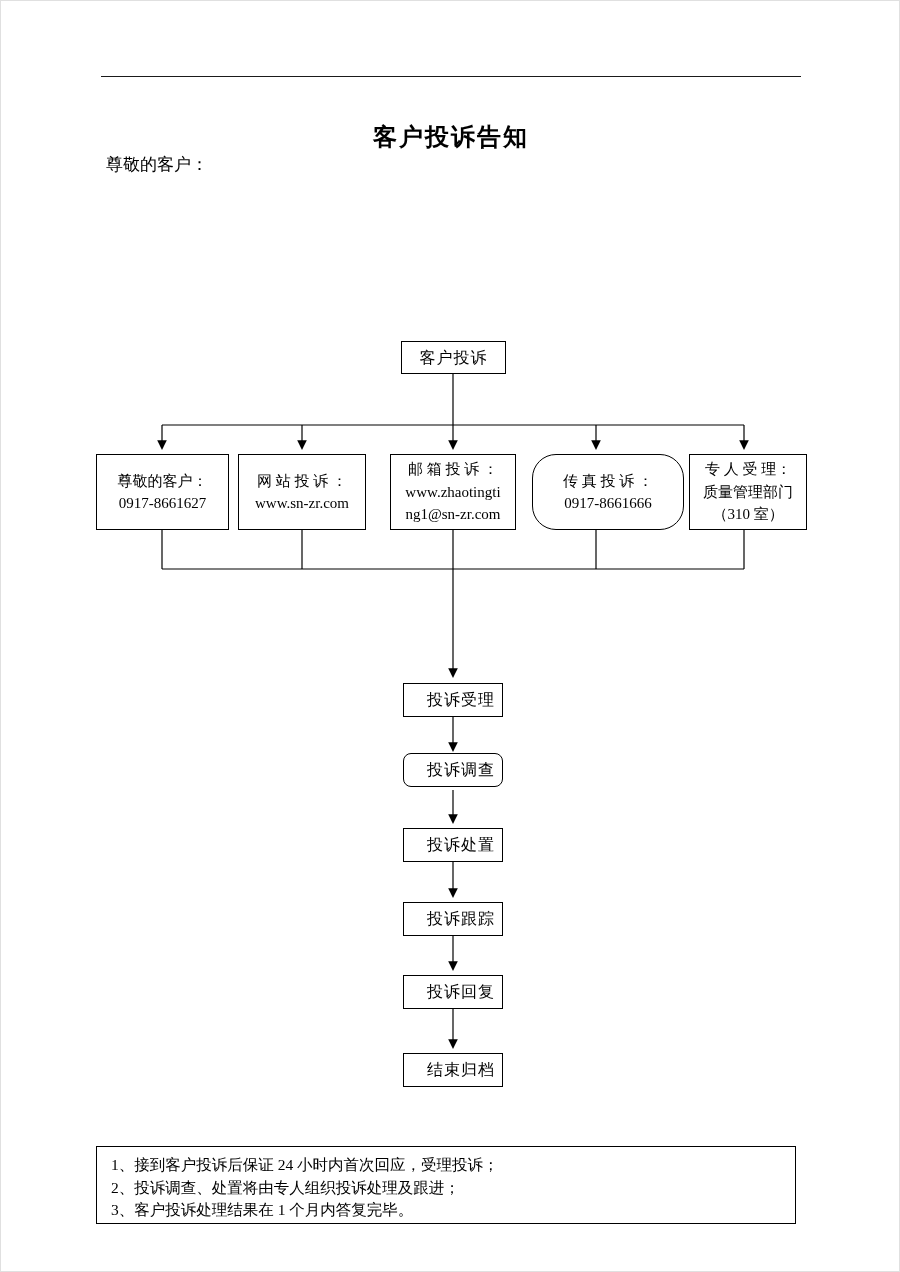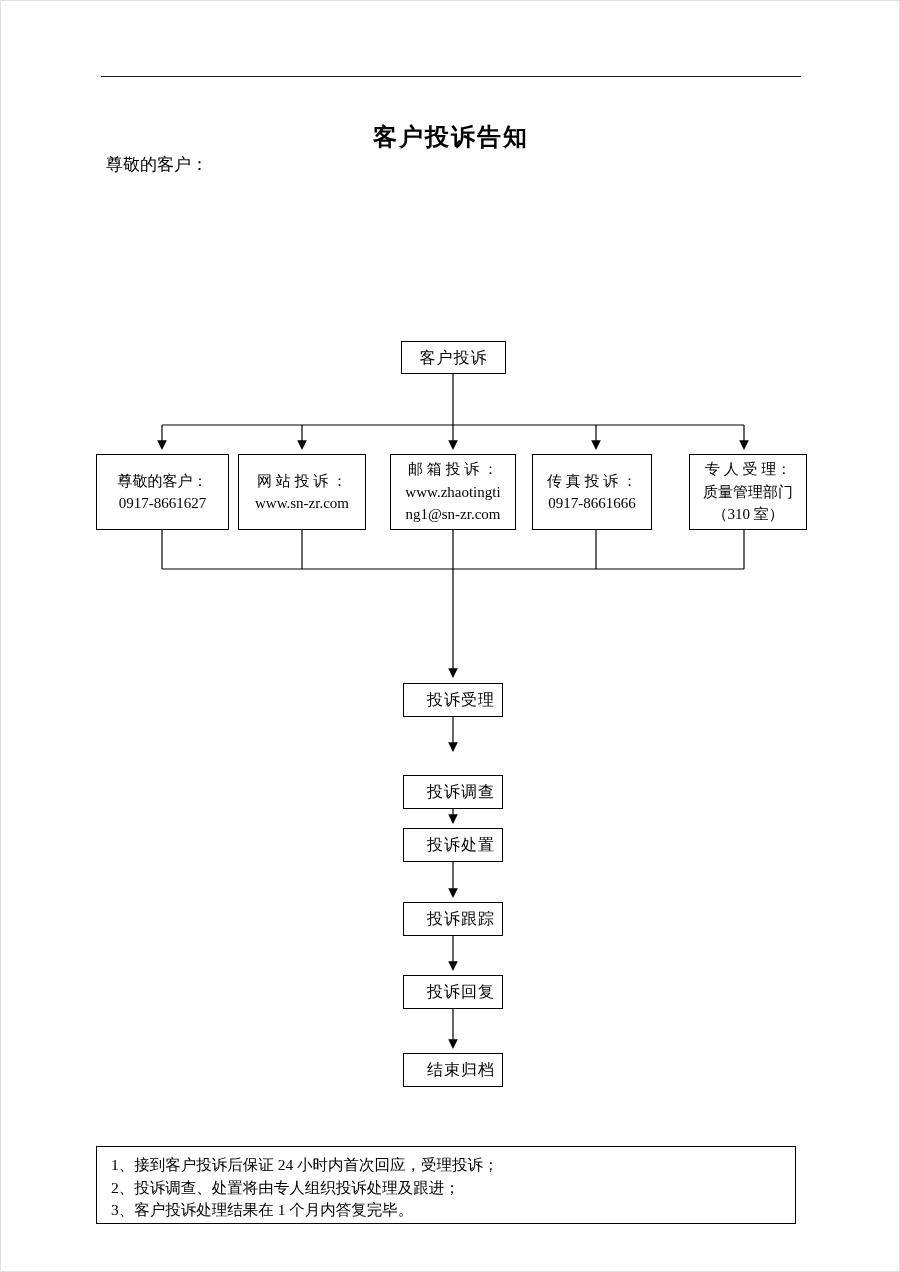--- a/index.html
+++ b/index.html
@@ -43,25 +43,25 @@
     display:flex; flex-direction:column;
     align-items:center; justify-content:center;
     text-align:center;
     font-size:15px; line-height:1.5;
   }
   .start-box { left:400px; top:340px; width:105px; height:33px; font-size:16px; letter-spacing:1px; }
   .ch-box { top:453px; height:76px; }
   .ch-1 { left:95px;  width:133px; }
   .ch-2 { left:237px; width:128px; }
   .ch-3 { left:389px; width:126px; }
-  .ch-4 { left:531px; width:120px; }
+  .ch-4 { left:531px; width:152px;border-radius:24px; }
   .ch-5 { left:688px; width:118px; }
   .step-box { left:402px; width:100px; height:34px; font-size:16px; letter-spacing:1px;padding-left:16px; }
   .st-1 { top:682px; }
-  .st-2 { top:774px; }
+  .st-2 { top:752px;border-radius:8px; }
   .st-3 { top:827px; }
   .st-4 { top:901px; }
   .st-5 { top:974px; }
   .st-6 { top:1052px; }
   .notes-box {
     position:absolute; left:95px; top:1145px;
     width:700px; height:78px;
     border:1px solid #000;
     padding:7px 14px;
     font-size:15.5px; line-height:22.5px;

